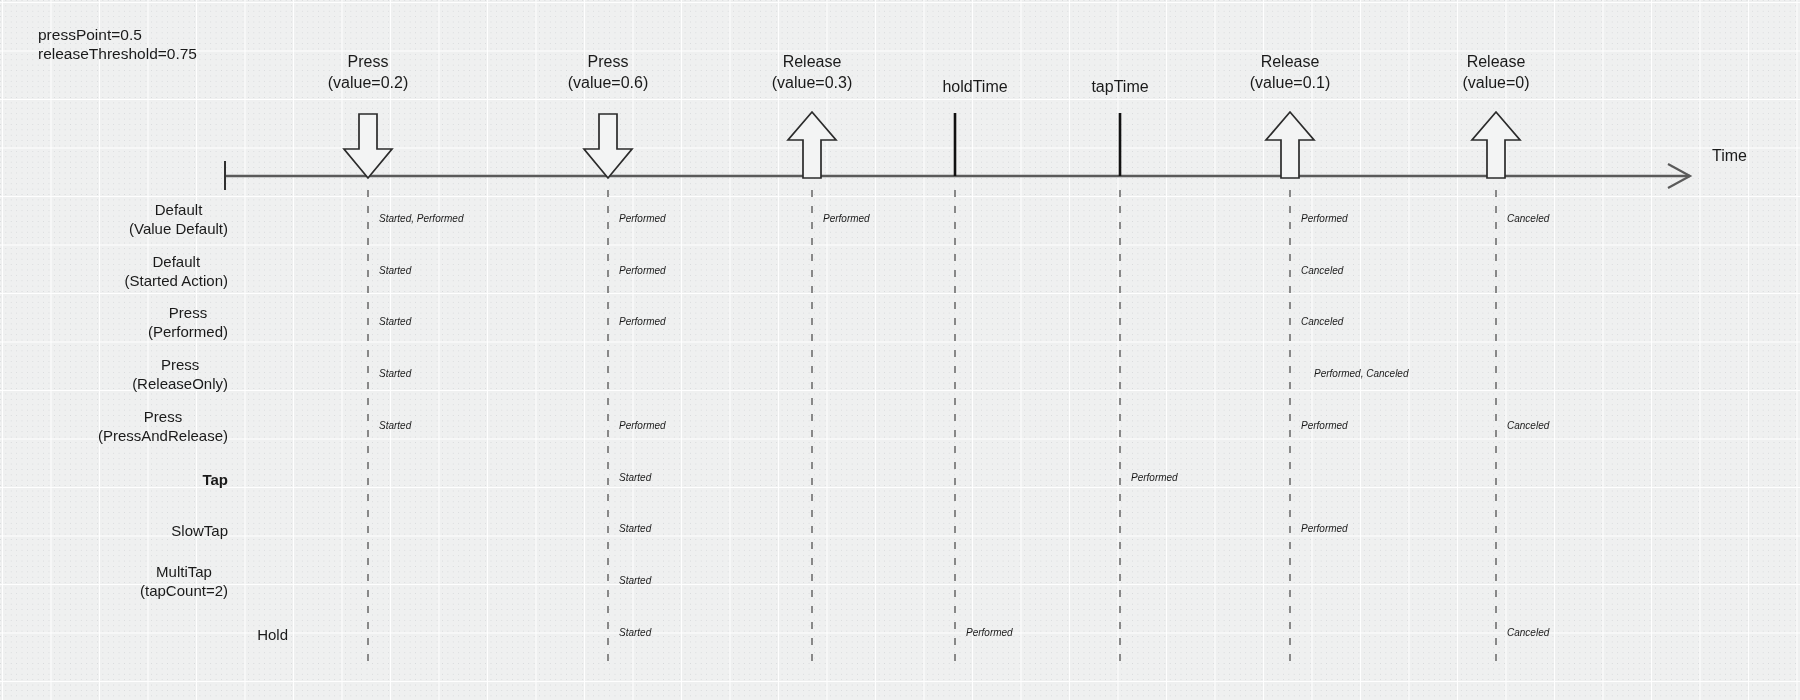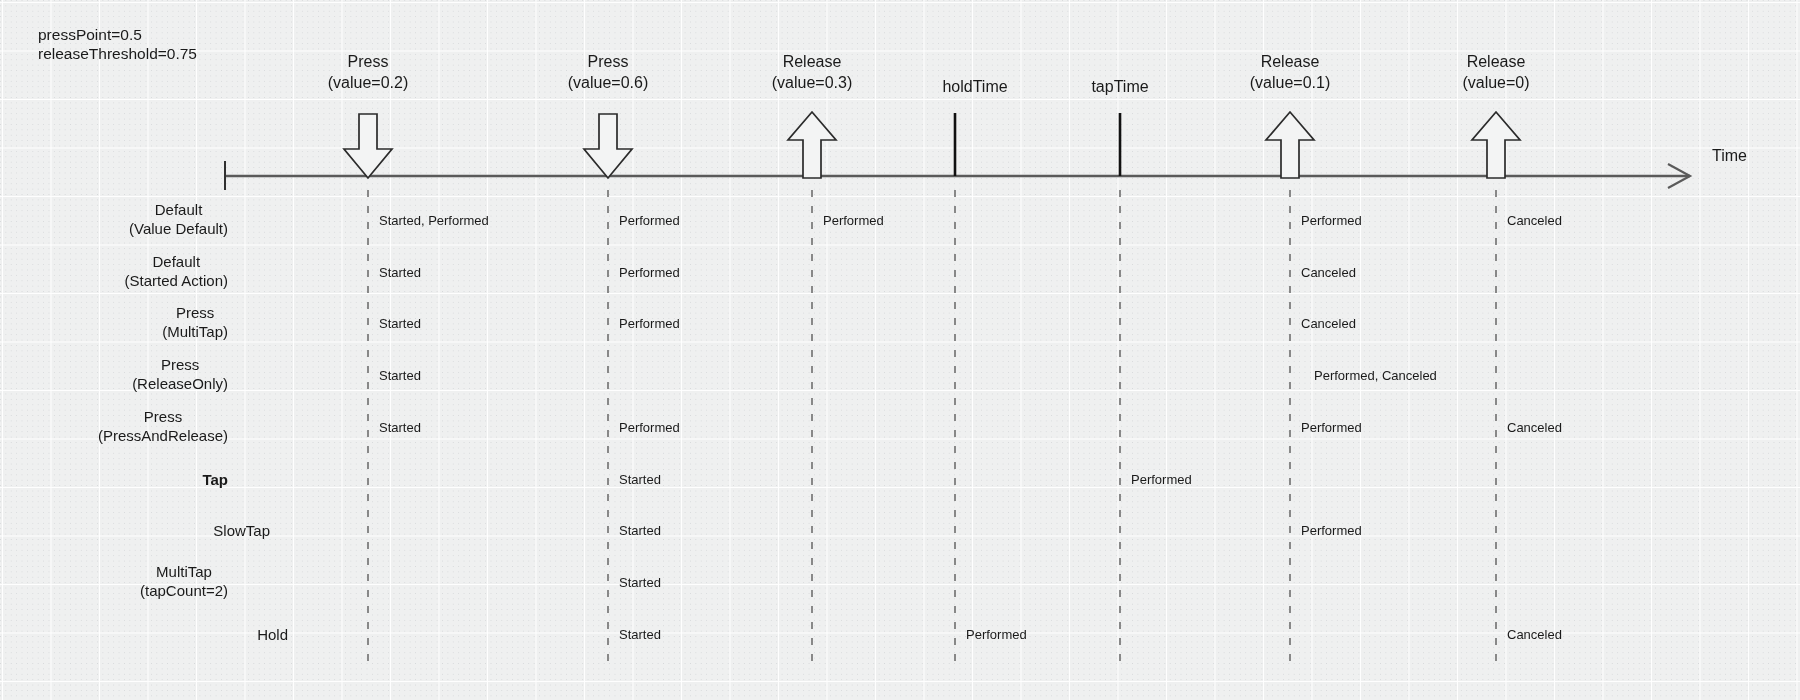--- a/index.html
+++ b/index.html
@@ -37,21 +37,21 @@
   }
   .evt-label span{display:block;}
 
   .row-label{
     position:absolute;font-size:15px;text-align:center;
     white-space:nowrap;line-height:1.28;
   }
   .row-label span{display:block;}
 
   .cell{
-    position:absolute;font-size:13px;white-space:nowrap;
+    position:absolute;font-size:10px;white-space:nowrap;font-style:italic;
   }
 
   .time-word{
     position:absolute;font-size:16px;left:1712px;top:147px;white-space:nowrap;
   }
   svg{position:absolute;left:0;top:0;overflow:visible;}
 </style>
 </head>
 <body>
 
@@ -117,34 +117,34 @@
       <div class="row-label" style="right: 1572px; top: 200px;">
         <span>Default</span>
         <span>(Value Default)</span>
       </div>
       <div class="row-label" style="right: 1572px; top: 252px;">
         <span>Default</span>
         <span>(Started Action)</span>
       </div>
       <div class="row-label" style="right: 1572px; top: 303px;">
         <span>Press</span>
-        <span>(MultiTap)</span>
+        <span>(Performed)</span>
       </div>
       <div class="row-label" style="right: 1572px; top: 355px;">
         <span>Press</span>
         <span>(ReleaseOnly)</span>
       </div>
       <div class="row-label" style="right: 1572px; top: 407px;">
         <span>Press</span>
         <span>(PressAndRelease)</span>
       </div>
       <div class="row-label" style="right: 1572px; top: 470px; font-weight: bold;">
         <span>Tap</span>
       </div>
-      <div class="row-label" style="right: 1530px; top: 521px;">
+      <div class="row-label" style="right: 1572px; top: 521px;">
         <span>SlowTap</span>
       </div>
       <div class="row-label" style="right: 1572px; top: 562px;">
         <span>MultiTap</span>
         <span>(tapCount=2)</span>
       </div>
       <div class="row-label" style="right: 1512px; top: 625px;">
         <span>Hold</span>
       </div>
     </div>

